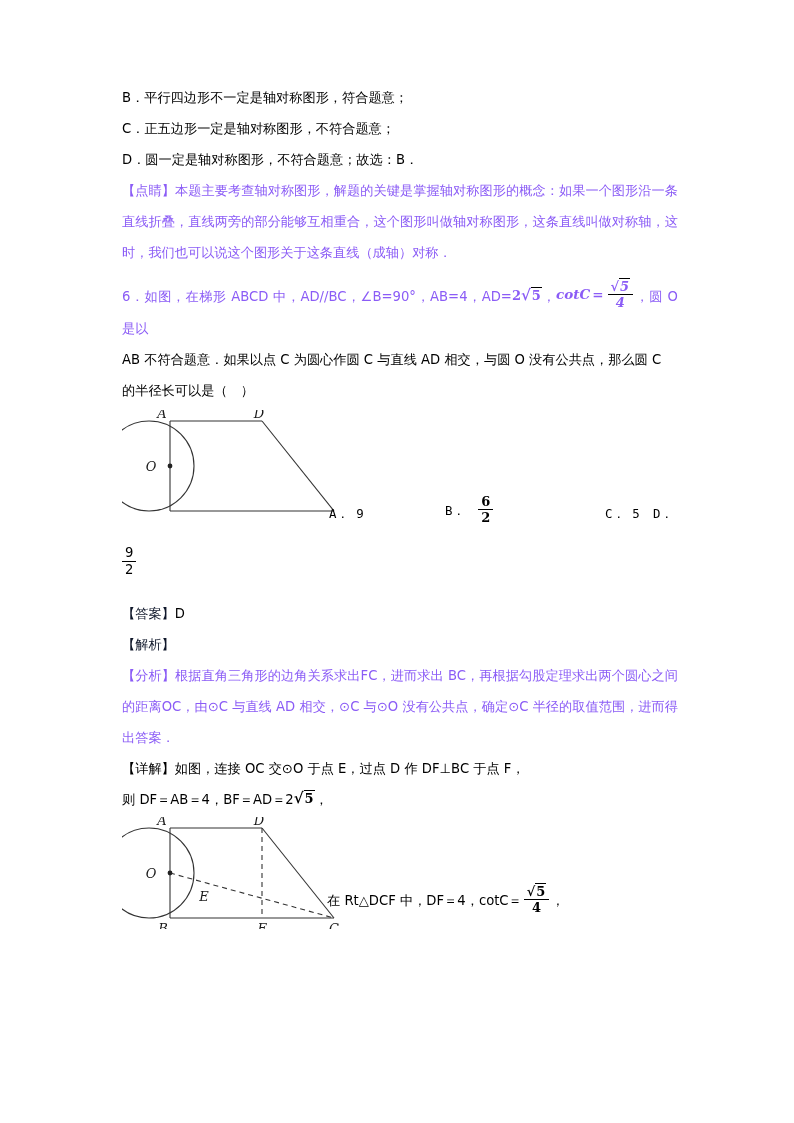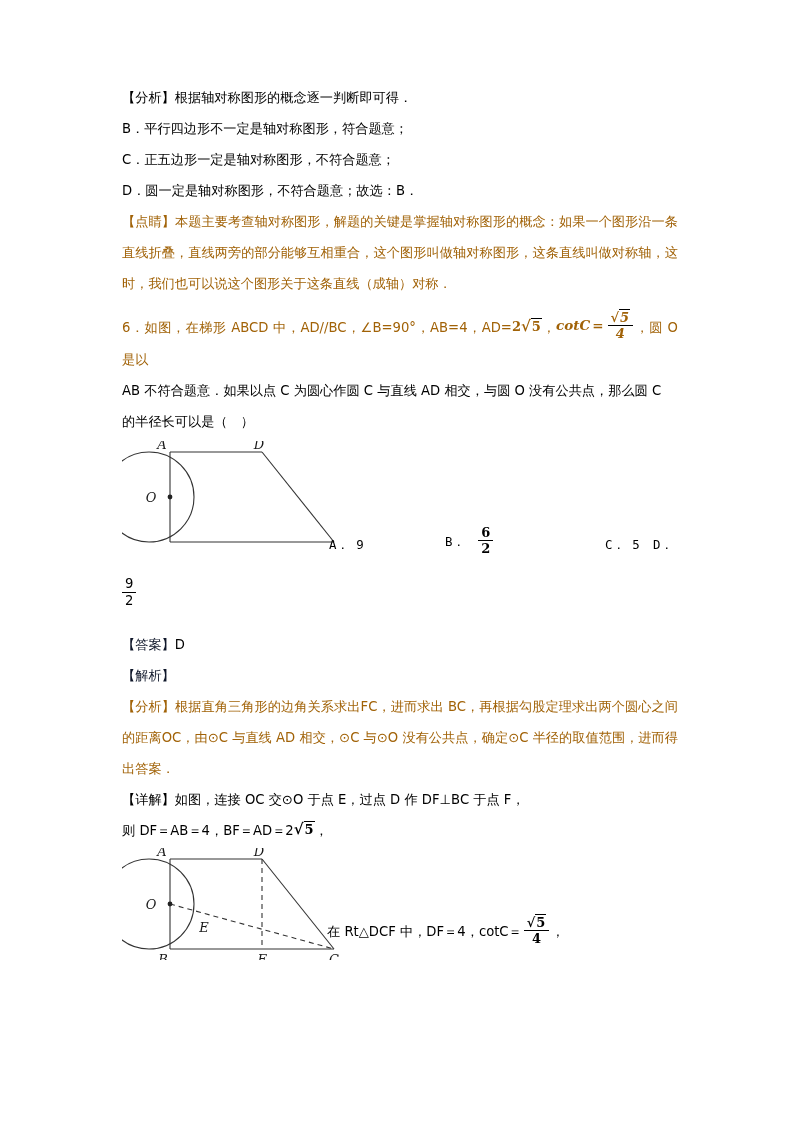--- a/index.html
+++ b/index.html
@@ -35,21 +35,21 @@
     color: #000000;
     letter-spacing: 0px;
     white-space: normal;
   }
   .para {
     font-family: "DejaVu Sans", "Liberation Sans", sans-serif;
     font-size: 13.2px;
     line-height: 31px;
     text-align: justify;
     text-justify: inter-character;
-    color: #a16207;
+    color: #8b5cf6;
   }
   .blue {
     color: #0f172a;
   }
   
   .sqrt {
     display: inline-block;
     font-family: "DejaVu Serif", "Liberation Serif", serif;
     font-weight: bold;
     font-size: 13px;
@@ -133,23 +133,20 @@
     font-size: 13px;
     fill: #1a1a1a;
   }
 </style>
 </head>
 <body>
 
 <div class="page">
   <div class="content">
 
-    <div class="line">
-      <span class="blue-none">【分析】</span><span>根据轴对称图形的概念逐一判断即可得．</span>
-    </div>
 
 
     <div class="line">B．平行四边形不一定是轴对称图形，符合题意；</div>
     <div class="line">C．正五边形一定是轴对称图形，不符合题意；</div>
     <div class="line">D．圆一定是轴对称图形，不符合题意；故选：B．</div>
 
     <div class="para" style="margin-top:0px;">
       <span>【点睛】</span><span>本题主要考查轴对称图形，解题的关键是掌握轴对称图形的概念：如果一个图形沿一条直线折叠，直线两旁的部分能够互相重合，这个图形叫做轴对称图形，这条直线叫做对称轴，这时，我们也可以说这个图形关于这条直线（成轴）对称．</span>
     </div>
 

